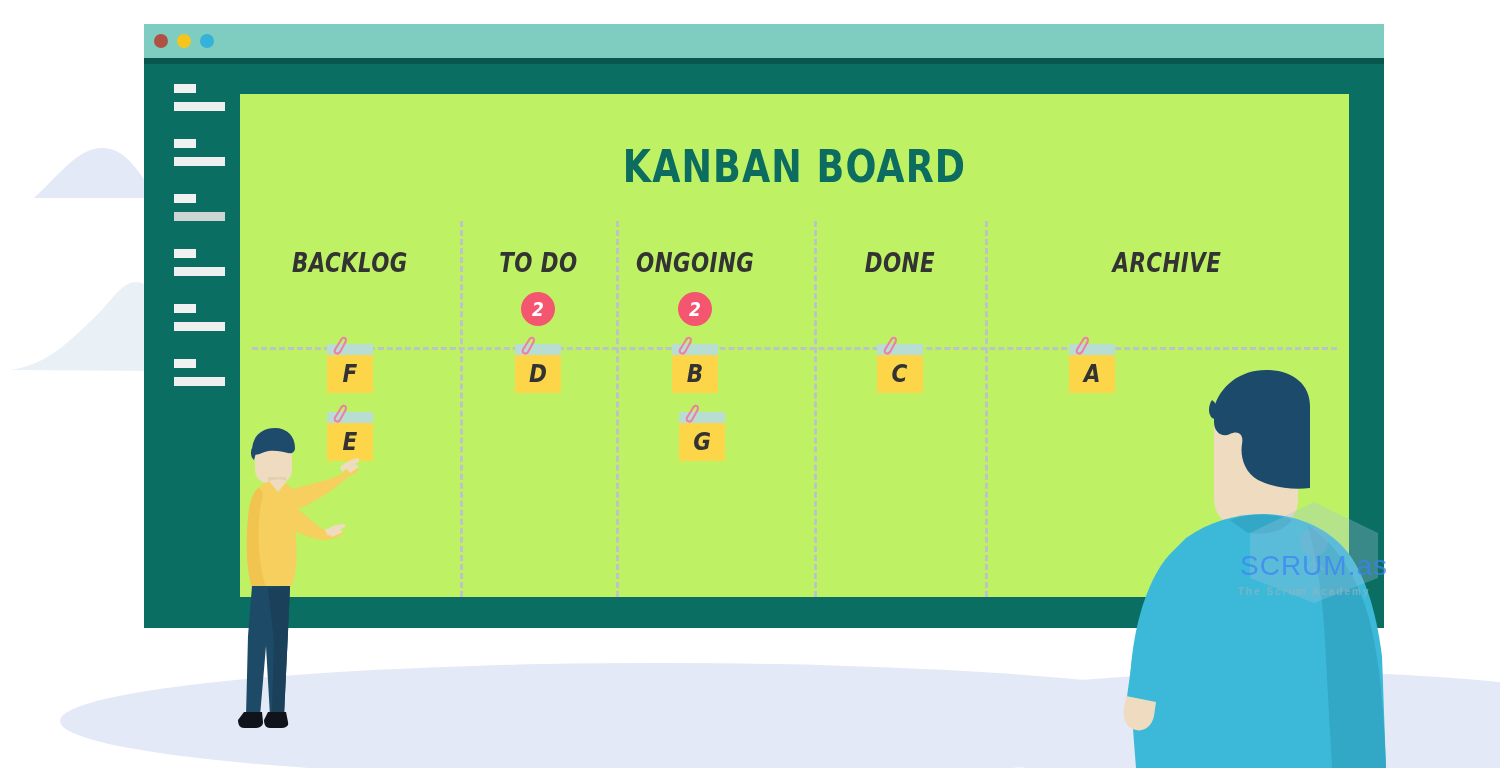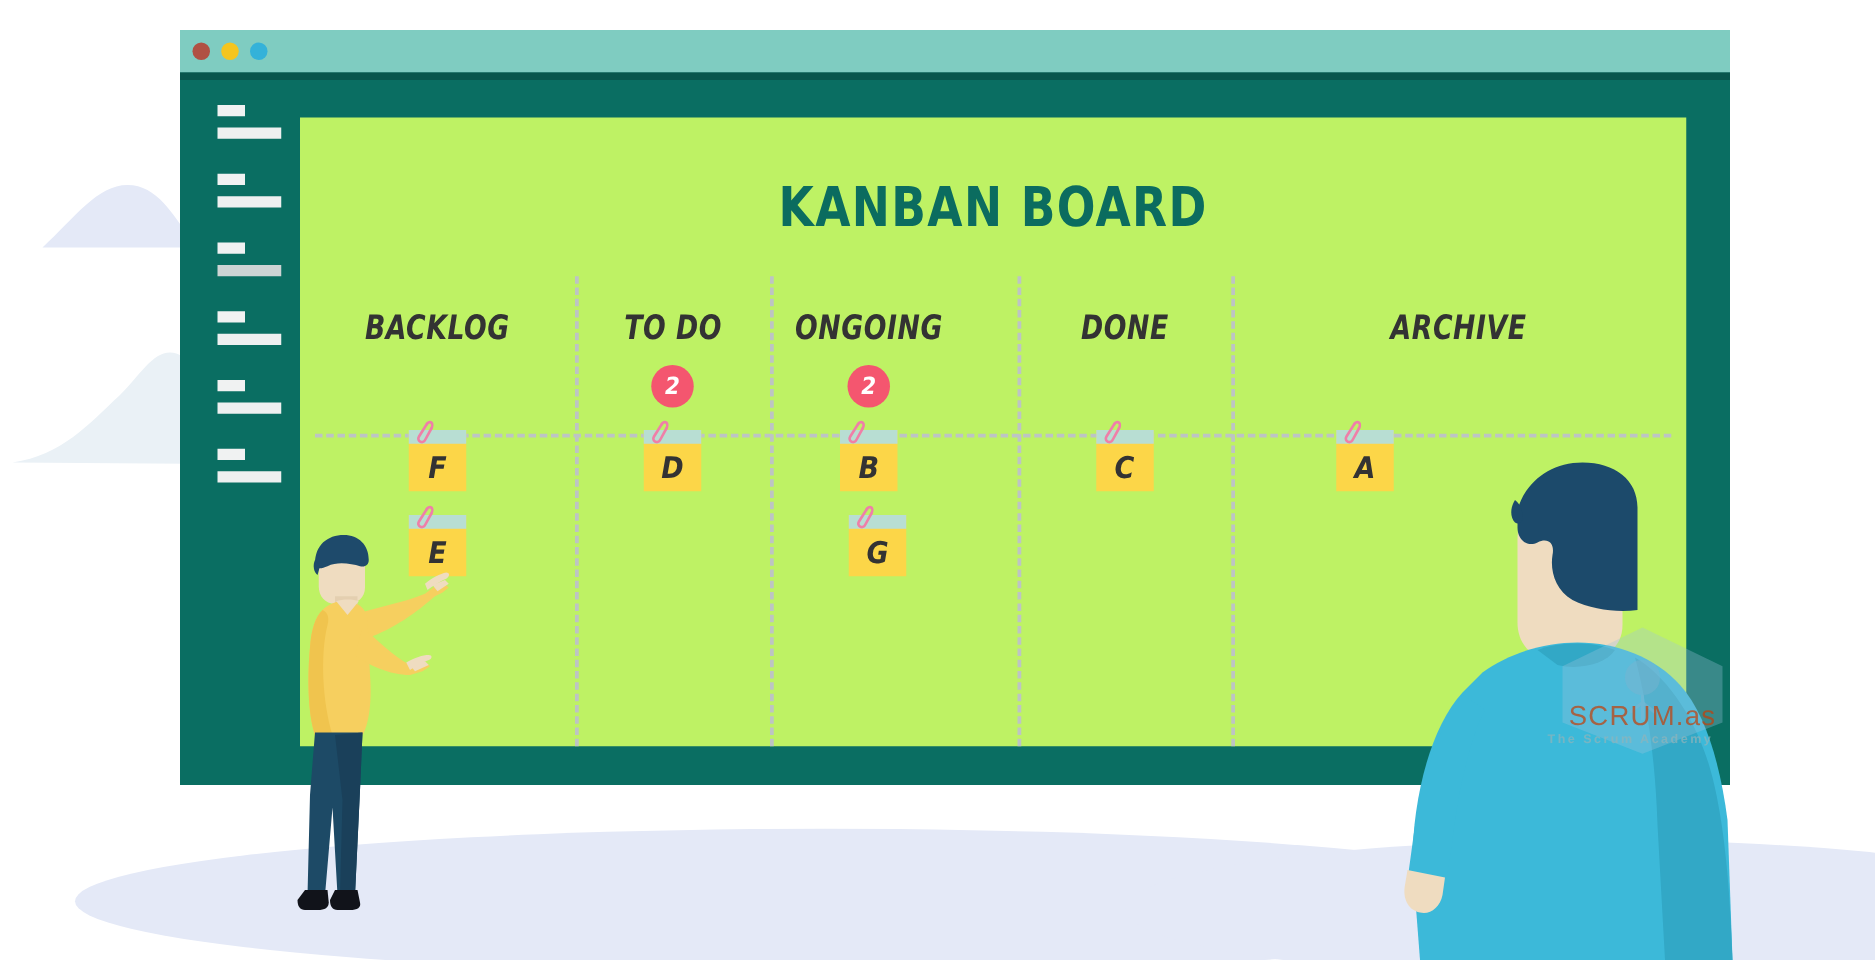--- a/index.html
+++ b/index.html
@@ -180,24 +180,24 @@
   .person-right { left:1096px; top:360px; width:306px; height:408px; }
 
   
   .watermark {
     position:absolute;
     left:1238px; top:500px;
     width:152px; height:105px;
     pointer-events:none;
   }
   .wm-text {
-    position:absolute; left:0; top:60px;
+    position:absolute; left:0; top:50px;
     width:152px; text-align:center;
-    color:#c2410c; opacity:.72;
-    font-size:22px; letter-spacing:1px;
+    color:#3b82f6; opacity:.72;
+    font-size:28px; letter-spacing:1px;
   }
   .wm-sub {
     position:absolute; left:0; top:86px;
     width:152px; text-align:left;
     color:#8fb4bb; opacity:.72;
     font-size:10px; letter-spacing:2px;font-weight:bold;
   }
 </style>
 </head>
 <body>

